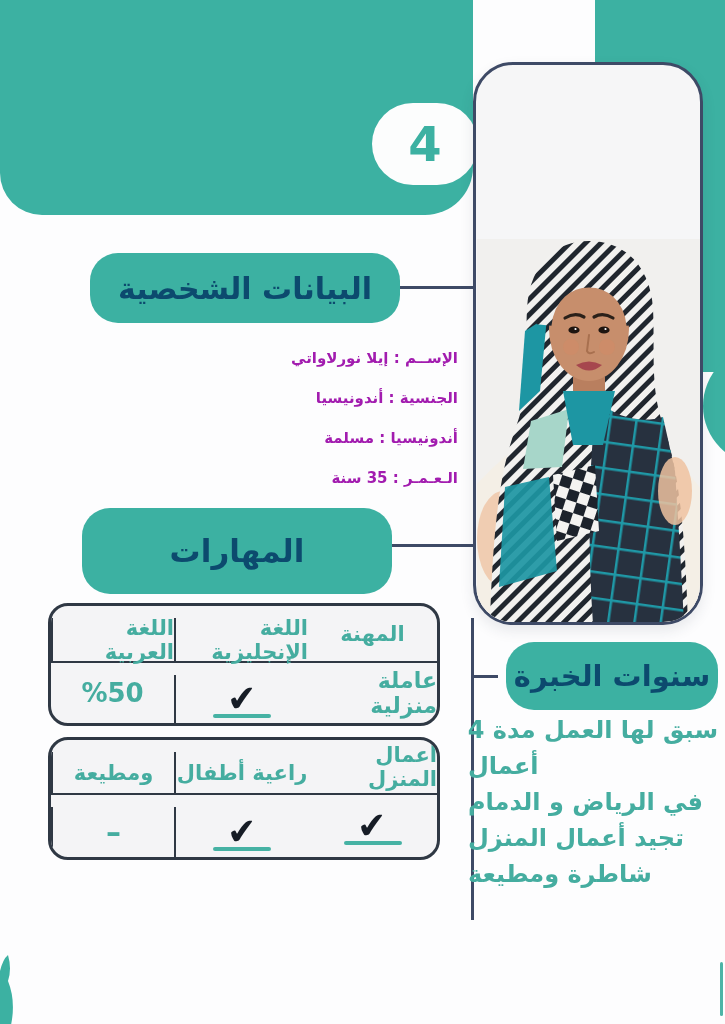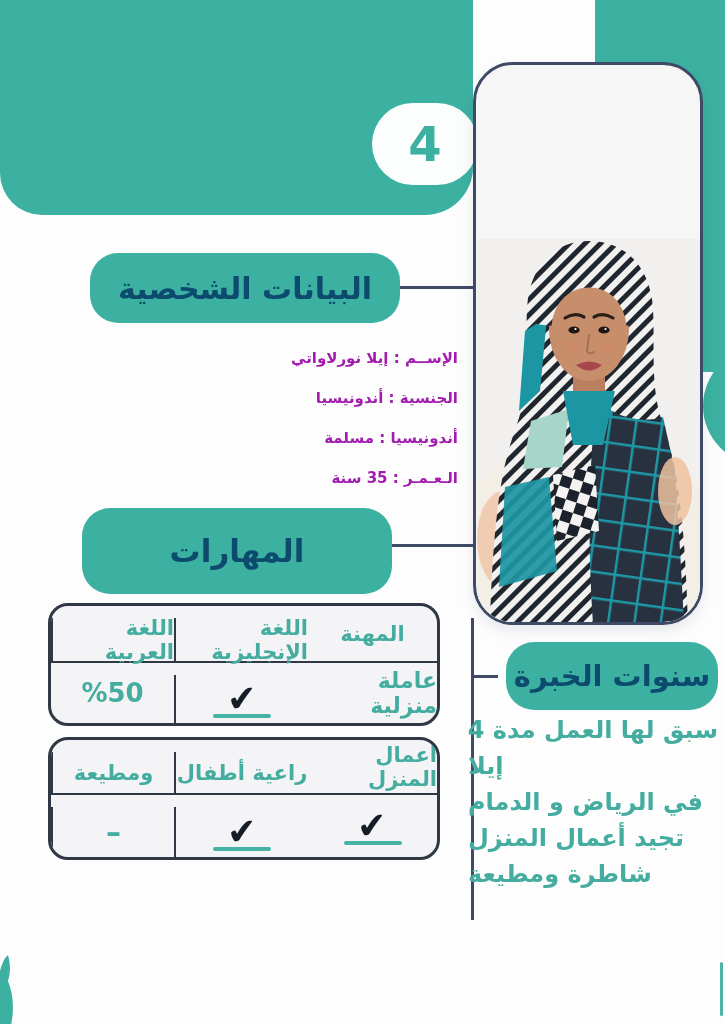--- a/index.html
+++ b/index.html
@@ -219,21 +219,21 @@
       <span class="dash-glyph">–</span>
     </div>
   </div>
 
   <div class="pill pill-exp">
     <span>سنوات الخبرة</span>
   </div>
 
   <div class="exp-text">
     <div class="exp-line">سبق لها العمل مدة 4</div>
-    <div class="exp-line">إيلا</div>
+    <div class="exp-line">أعمال</div>
     <div class="exp-line">في الرياض و الدمام</div>
     <div class="exp-line">تجيد أعمال المنزل</div>
     <div class="exp-line">شاطرة ومطيعة</div>
   </div>
 
   <svg class="bottom-left-blob" width="20" height="70" viewBox="0 0 20 70">
     <path d="M0,70 L0,16 Q3,4 8,0 Q12,14 8,26 Q16,46 11,70 Z" fill="#3CB1A2"></path>
   </svg>
   <div class="bottom-right-line"></div>
 

